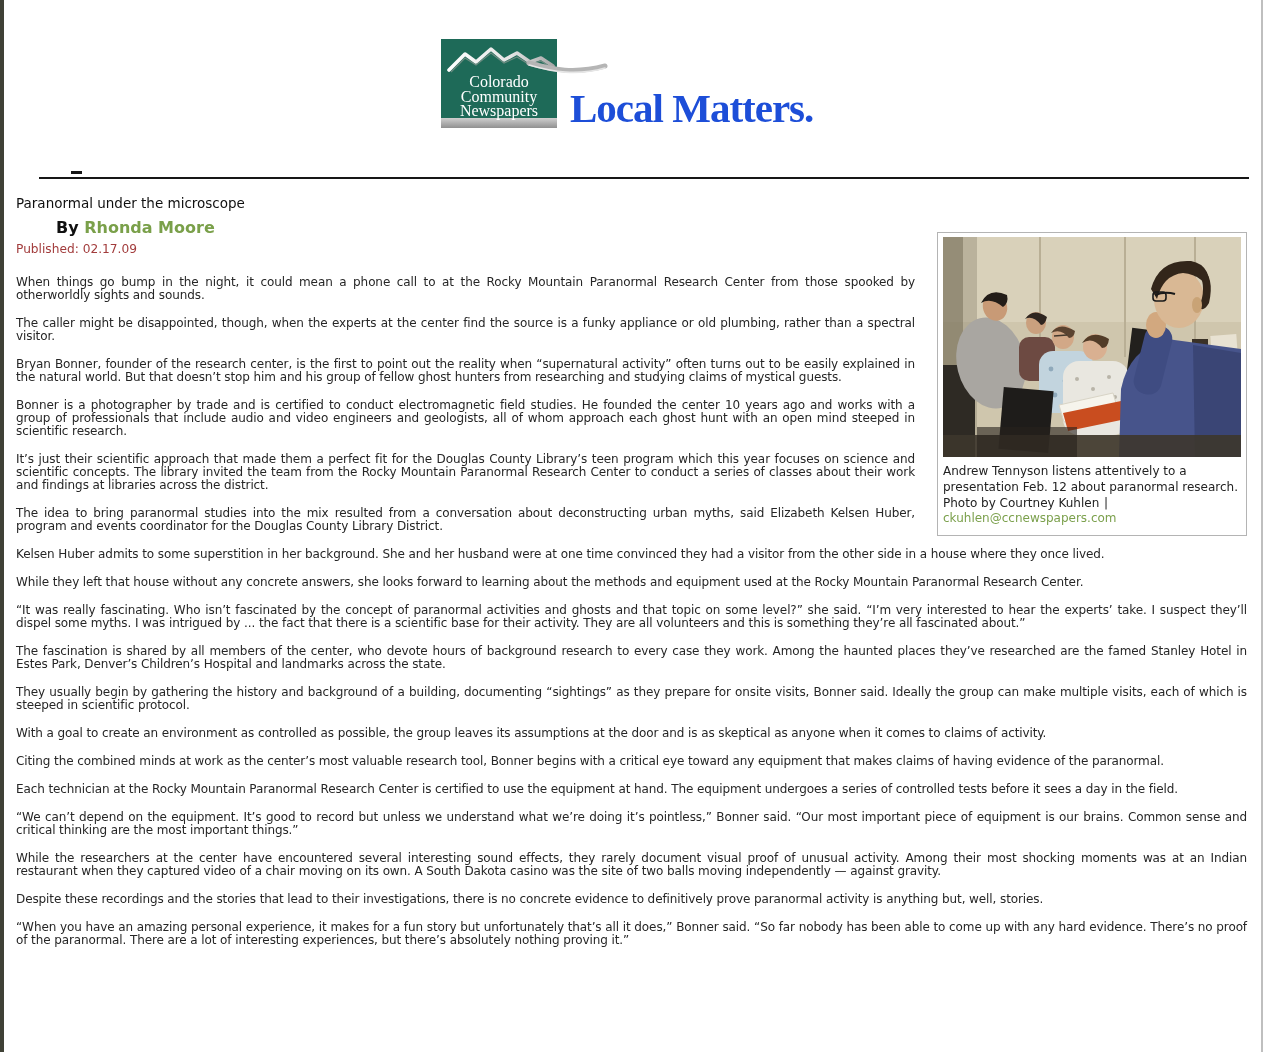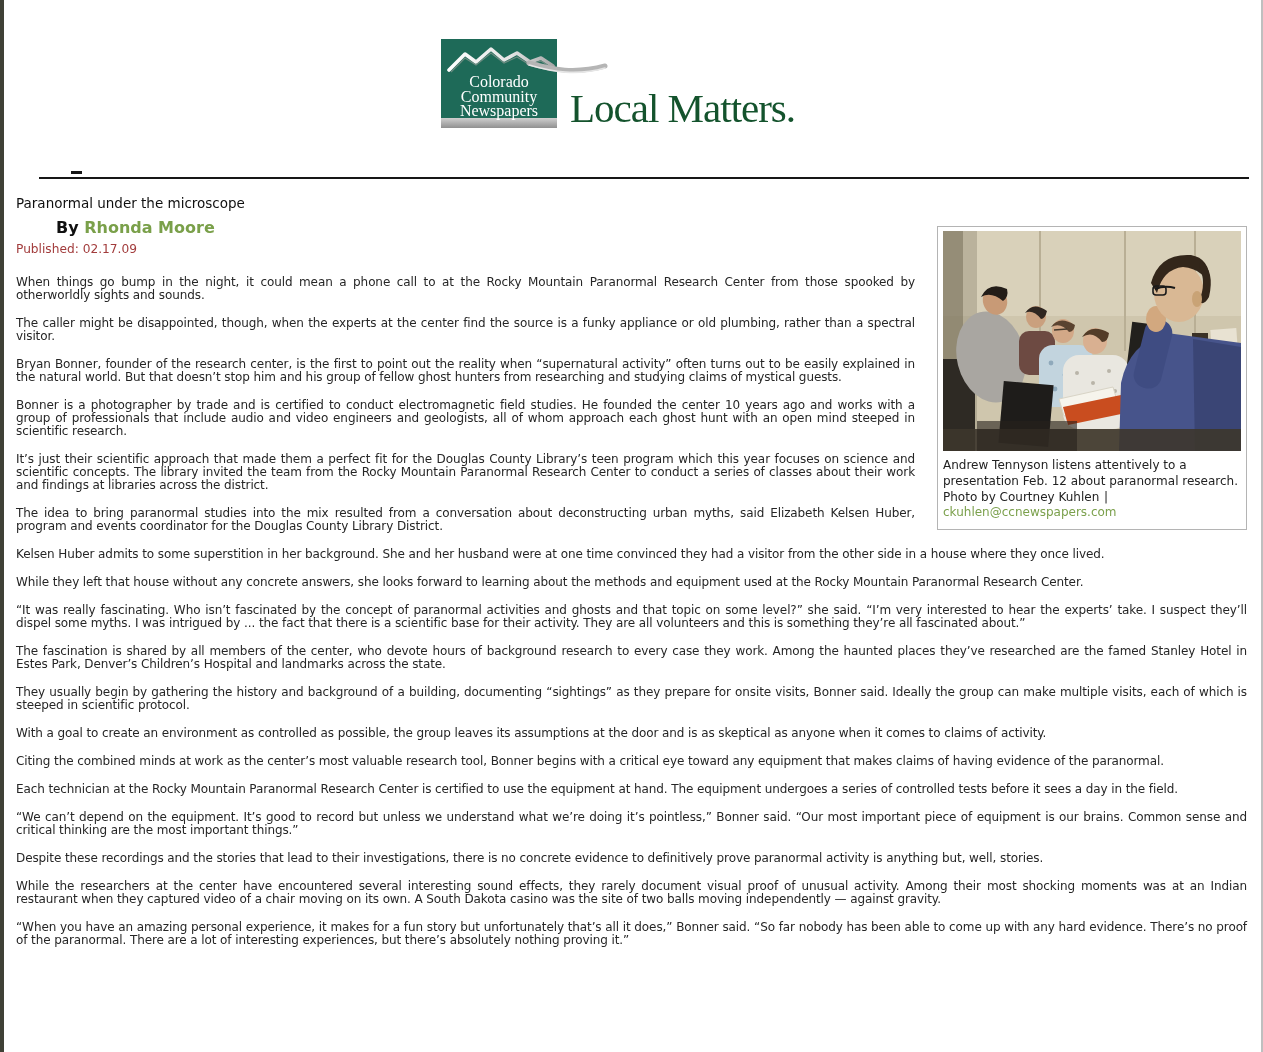--- a/index.html
+++ b/index.html
@@ -14,22 +14,22 @@
     font-family:"DejaVu Sans","Liberation Sans",sans-serif;
     color:#262626;
   }
   
   .header { position:relative; height:146px;margin-top:32px; }
   .logo { position:absolute; left:437px; top:7px; width:170px; height:95px; }
   .logo svg { display:block; }
   .tagline {
     position:absolute; left:566px; top:52px;
     font-family:"Liberation Serif","DejaVu Serif",serif;
-    font-weight:normal; font-size:41px; letter-spacing:-1px;
-    color:#14532d;
+    font-weight:bold; font-size:41px; letter-spacing:-1px;
+    color:#1d4ed8;
   }
   .rule { position:absolute; top:145px; left:35px; right:12px; height:2px; background:#161616; }
   .rule-dash { position:absolute; top:139px; left:67px; width:11px; height:3px; background:#161616; }
 
   
   .content { padding:8px 14px 0 12px; }
   .title { font-size:13.5px; font-weight:normal; color:#101010; margin:9px 0 7px 0; }
   .byline { font-size:16px; font-weight:bold; color:#101010;margin-left:40px; }
   .byline .author { color:#7aa04a; text-decoration:none; cursor:pointer; }
   .published { font-size:12.2px; color:#a23c3c; margin-top:5px; }
@@ -102,21 +102,21 @@
     </div>
     <div class="tagline">Local Matters.</div>
     <div class="rule-dash"></div>
     <div class="rule"></div>
   </header>
 
   <main class="content">
 
     <h1 class="title">Paranormal under the microscope</h1>
 
-    <figure class="photo-box" style="margin-top:8px;">
+    <figure class="photo-box" style="margin-top:14px;">
       <svg class="photo" viewBox="0 0 298 220" xmlns="http://www.w3.org/2000/svg">
 
         <rect width="298" height="220" fill="#cfc6ad"></rect>
         <rect width="298" height="85" fill="#d9d1ba"></rect>
         <line x1="97" y1="0" x2="97" y2="160" stroke="#b9af95" stroke-width="2"></line>
         <line x1="182" y1="0" x2="182" y2="120" stroke="#b9af95" stroke-width="2"></line>
         <line x1="252" y1="0" x2="252" y2="110" stroke="#b9af95" stroke-width="2"></line>
         <rect x="0" y="0" width="20" height="220" fill="#7d7560" opacity="0.75"></rect>
         <rect x="20" y="0" width="14" height="220" fill="#8d8570" opacity="0.4"></rect>
 
@@ -217,19 +217,19 @@
         <p>The idea to bring paranormal studies into the mix resulted from a conversation about deconstructing urban myths, said Elizabeth Kelsen Huber, program and events coordinator for the Douglas County Library District.</p>
         <p>Kelsen Huber admits to some superstition in her background. She and her husband were at one time convinced they had a visitor from the other side in a house where they once lived.</p>
         <p>While they left that house without any concrete answers, she looks forward to learning about the methods and equipment used at the Rocky Mountain Paranormal Research Center.</p>
         <p>“It was really fascinating. Who isn’t fascinated by the concept of paranormal activities and ghosts and that topic on some level?” she said. “I’m very interested to hear the experts’ take. I suspect they’ll dispel some myths. I was intrigued by ... the fact that there is a scientific base for their activity. They are all volunteers and this is something they’re all fascinated about.”</p>
         <p>The fascination is shared by all members of the center, who devote hours of background research to every case they work. Among the haunted places they’ve researched are the famed Stanley Hotel in Estes Park, Denver’s Children’s Hospital and landmarks across the state.</p>
         <p>They usually begin by gathering the history and background of a building, documenting “sightings” as they prepare for onsite visits, Bonner said. Ideally the group can make multiple visits, each of which is steeped in scientific protocol.</p>
         <p>With a goal to create an environment as controlled as possible, the group leaves its assumptions at the door and is as skeptical as anyone when it comes to claims of activity.</p>
         <p>Citing the combined minds at work as the center’s most valuable research tool, Bonner begins with a critical eye toward any equipment that makes claims of having evidence of the paranormal.</p>
         <p>Each technician at the Rocky Mountain Paranormal Research Center is certified to use the equipment at hand. The equipment undergoes a series of controlled tests before it sees a day in the field.</p>
         <p>“We can’t depend on the equipment. It’s good to record but unless we understand what we’re doing it’s pointless,” Bonner said. “Our most important piece of equipment is our brains. Common sense and critical thinking are the most important things.”</p>
+        <p>While the researchers at the center have encountered several interesting sound effects, they rarely document visual proof of unusual activity. Among their most shocking moments was at an Indian restaurant when they captured video of a chair moving on its own. A South Dakota casino was the site of two balls moving independently — against gravity.</p>
         <p>Despite these recordings and the stories that lead to their investigations, there is no concrete evidence to definitively prove paranormal activity is anything but, well, stories.</p>
-        <p>While the researchers at the center have encountered several interesting sound effects, they rarely document visual proof of unusual activity. Among their most shocking moments was at an Indian restaurant when they captured video of a chair moving on its own. A South Dakota casino was the site of two balls moving independently — against gravity.</p>
         <p>“When you have an amazing personal experience, it makes for a fun story but unfortunately that’s all it does,” Bonner said. “So far nobody has been able to come up with any hard evidence. There’s no proof of the paranormal. There are a lot of interesting experiences, but there’s absolutely nothing proving it.”</p>
       </div>
 
   </main>
 </div>
 
 </body></html>

